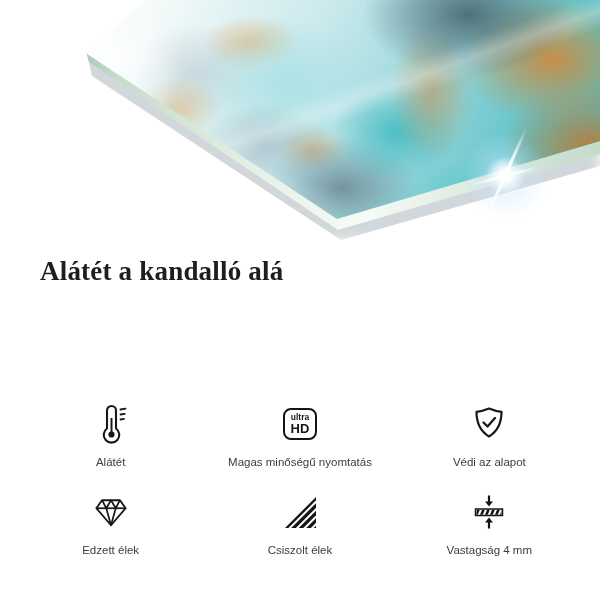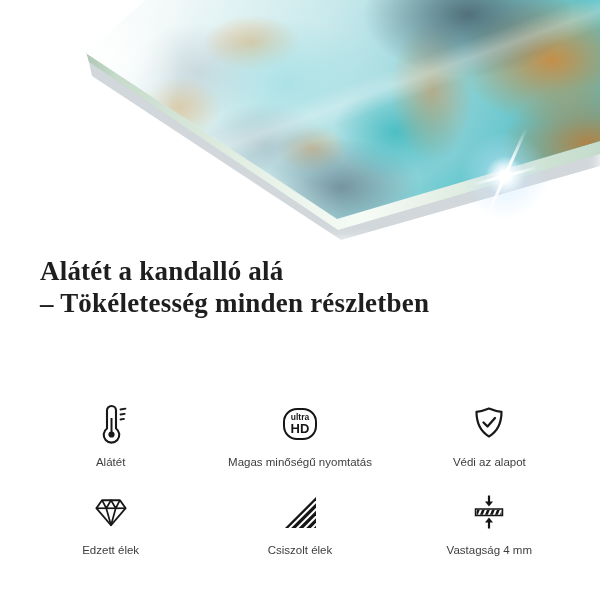--- a/index.html
+++ b/index.html
@@ -79,42 +79,41 @@
 
   
   .features {
     position:absolute; left:16px; top:403px; width:568px;
     display:grid; grid-template-columns:repeat(3,1fr); row-gap:22px;
   }
   .feature { display:flex; flex-direction:column; align-items:center; }
   .icon-box { height:42px; display:flex; align-items:center; justify-content:center; }
   .feature-label { margin-top:10px; font-size:11.5px; line-height:14px; color:#3d3d3d; text-align:center; }
   .uhd-box {
-    width:30px; height:28px; border:2.4px solid #151515; border-radius:14px;
+    width:30px; height:28px; border:2.4px solid #151515; border-radius:8px;
     display:flex; flex-direction:column; align-items:center; justify-content:center; color:#151515;
   }
   .uhd-top { font-size:8.5px; font-weight:700; line-height:9px; }
   .uhd-bottom { font-size:13px; font-weight:700; line-height:13px; letter-spacing:0.2px; }
   svg .stroked { fill:none; stroke:#181818; }
 </style>
 </head>
 <body>
 
 <div class="page">
 
   <div class="hero">
     <div class="glass-shadow"></div>
     <div class="glass-edge"></div>
     <div class="marble"></div>
     <div class="sparkle"></div>
   </div>
 
   <h1 class="heading">
     <span>Alátét a kandalló alá</span>
-    <span>– Tökéletesség minden részletben</span>
   </h1>
 
 
   <div class="features">
 
     <div class="feature">
       <div class="icon-box">
         <svg width="34" height="40" viewBox="0 0 34 40">
           <path class="stroked" d="M13 6.5 A4.5 4.5 0 0 1 22 6.5 L22 24.5 A7.8 7.8 0 1 1 13 24.5 Z" stroke-width="2.1" stroke-linejoin="round"></path>
           <line x1="17.5" y1="14" x2="17.5" y2="28" stroke="#181818" stroke-width="2"></line>

